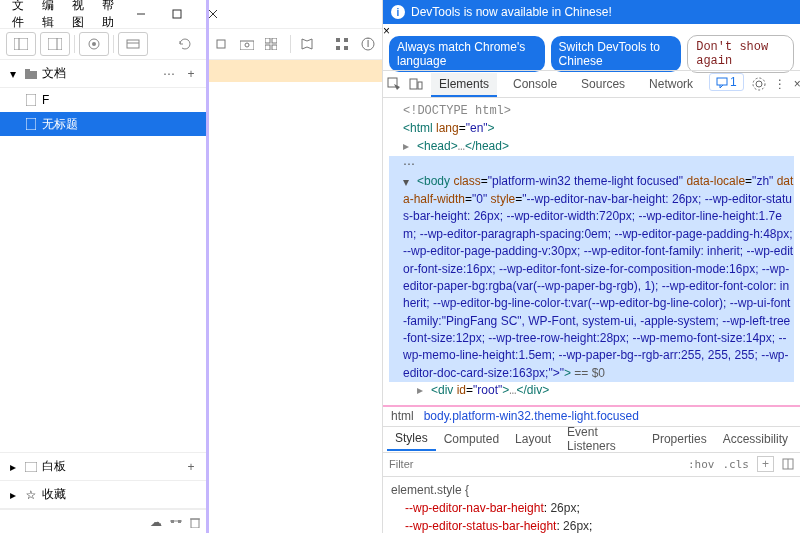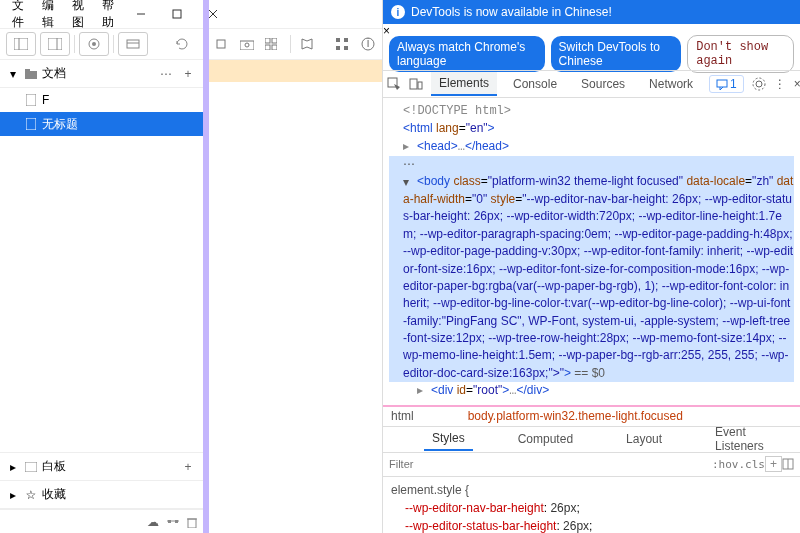--- a/index.html
+++ b/index.html
@@ -1,17 +1,17 @@
 <!DOCTYPE html>
 <html><head>
 <meta charset="utf-8">
 <style>
 *{box-sizing:border-box;margin:0;padding:0;font-family:"Segoe UI","Microsoft YaHei",sans-serif;font-size:12px;}
 body{width:800px;height:533px;display:flex;overflow:hidden;background:#fff;}
-.left{width:209px;border-right:6px solid #c4b5fd;display:flex;flex-direction:column;}
+.left{width:209px;border-right:3px solid #c4b5fd;display:flex;flex-direction:column;}
 .menubar{height:28px;display:flex;align-items:center;padding:0 4px;gap:2px;}
 .menubar .mi{padding:4px 8px;cursor:pointer;}
 .windowctl{margin-left:auto;display:flex;gap:2px;}
 .wbtn{width:34px;height:24px;display:flex;align-items:center;justify-content:center;}
 .toolbar{height:32px;border-top:1px solid #eee;border-bottom:1px solid #eee;display:flex;align-items:center;padding:0 6px;gap:4px;}
 .tbtn{width:30px;height:24px;border:1px solid #ccc;border-radius:3px;display:flex;align-items:center;justify-content:center;}
 .tbtn.noborder{border:none;}
 .divider{width:1px;height:18px;background:#ddd;}
 .section-hdr{height:28px;display:flex;align-items:center;padding:0 6px;gap:4px;border-bottom:1px solid #eee;}
 .section-hdr .ico{width:14px;display:flex;align-items:center;justify-content:center;}
@@ -30,40 +30,40 @@
 .midlist{flex:1;}
 .midlist .row{height:22px;background:#ffe8c2;}
 
 .right{flex:1;display:flex;flex-direction:column;min-width:0;}
 .banner{height:24px;background:#1a73e8;color:#fff;display:flex;align-items:center;padding:0 8px;gap:6px;}
 .banner .info{width:14px;height:14px;border-radius:50%;background:#fff;color:#1a73e8;display:flex;align-items:center;justify-content:center;font-weight:bold;font-size:10px;}
 .banner-btns{height:32px;display:flex;align-items:center;padding:0 6px;gap:6px;}
 .bbtn{padding:4px 8px;border-radius:10px;cursor:pointer;}
 .bbtn.blue{background:#1a73e8;color:#fff;}
 .bbtn.out{border:1px solid #bbb;color:#7f1d1d;font-family:Liberation Mono, monospace;}
-.dt-head{height:28px;border-top:1px solid #ddd;border-bottom:1px solid #ddd;display:flex;align-items:center;padding:12px 4px;gap:8px;}
+.dt-head{height:28px;border-top:1px solid #ddd;border-bottom:1px solid #ddd;display:flex;align-items:flex-start;padding:2px 4px;gap:8px;}
 .dt-head .hib{width:22px;height:22px;display:flex;align-items:center;justify-content:center;color:#555;}
 .dt-tab{padding:4px 8px;color:#555;cursor:pointer;}
 .dt-tab.active{color:#333;border-bottom:2px solid #1a73e8;background:#f1f3f4;}
 .dt-head .msgbadge{margin-left:auto;display:flex;align-items:center;gap:2px;color:#1a73e8;border:1px solid #c6dafc;padding:1px 6px;border-radius:3px;}
 .dom{flex:0 0 auto;padding:4px 6px;font-family:Consolas,Menlo,monospace;font-size:11px;line-height:1.45;overflow:hidden;position:relative;}
 .dom .ln{white-space:pre-wrap;word-break:break-all;}
 .dom .ln.sel{background:#cfe3ff;}
 .gut{color:#888;display:inline-block;width:14px;}
-.tag{color:#1d4ed8;}
+.tag{color:#0f766e;}
 .attr{color:#994500;}
 .val{color:#1a1aa6;}
 .eq{color:#5c5c5c;}
 .auto{color:#888;font-family:Liberation Mono, monospace;}
 .breadcrumb{height:22px;border-top:2px solid #f9a8d4;border-bottom:1px solid #ddd;display:flex;align-items:center;padding:0 8px;gap:10px;font-family:Consolas,monospace;font-size:11px;color:#555;}
-.breadcrumb .cur{color:#c2410c;margin-left:44px;}
+.breadcrumb .cur{color:#1d4ed8;}
 .styles-tabs{height:26px;border-bottom:1px solid #ddd;display:flex;align-items:center;padding:0 4px;}
-.stab{padding:4px 8px;color:#555;cursor:pointer;margin-left:37px;}
+.stab{padding:4px 8px;color:#555;cursor:pointer;}
 .stab.active{color:#333;border-bottom:2px solid #1a73e8;}
-.filterrow{height:24px;border-bottom:1px solid #ddd;display:flex;align-items:center;padding:0 6px;gap:0;color:#888;}
+.filterrow{height:24px;border-bottom:1px solid #ddd;display:flex;align-items:center;padding:0 6px;gap:8px;color:#888;}
 .filterrow input{flex:1;border:none;outline:none;font-size:11px;}
 .filterrow .hv{font-family:Consolas,monospace;font-size:11px;color:#777;}
 .styles{flex:1;overflow:auto;padding:4px 8px;font-family:Consolas,Menlo,monospace;font-size:11px;line-height:1.5;}
 .selectorline{color:#555;}
 .styles .p{padding-left:14px;}
 .prop{color:#c80000;}
 .v{color:#333;}
 svg{display:block;}
 </style>
 </head>

